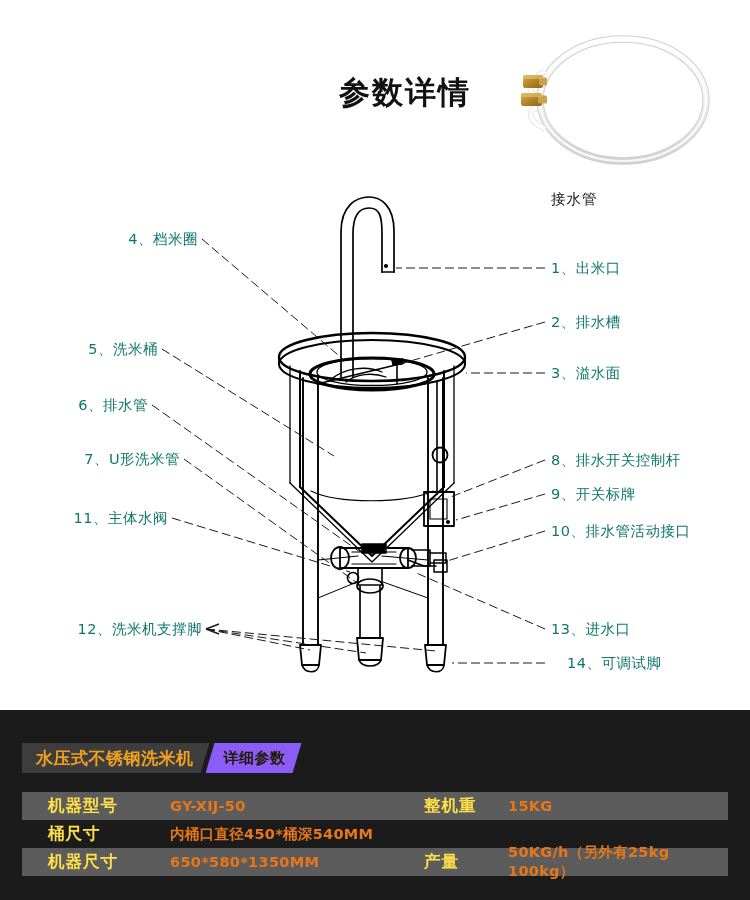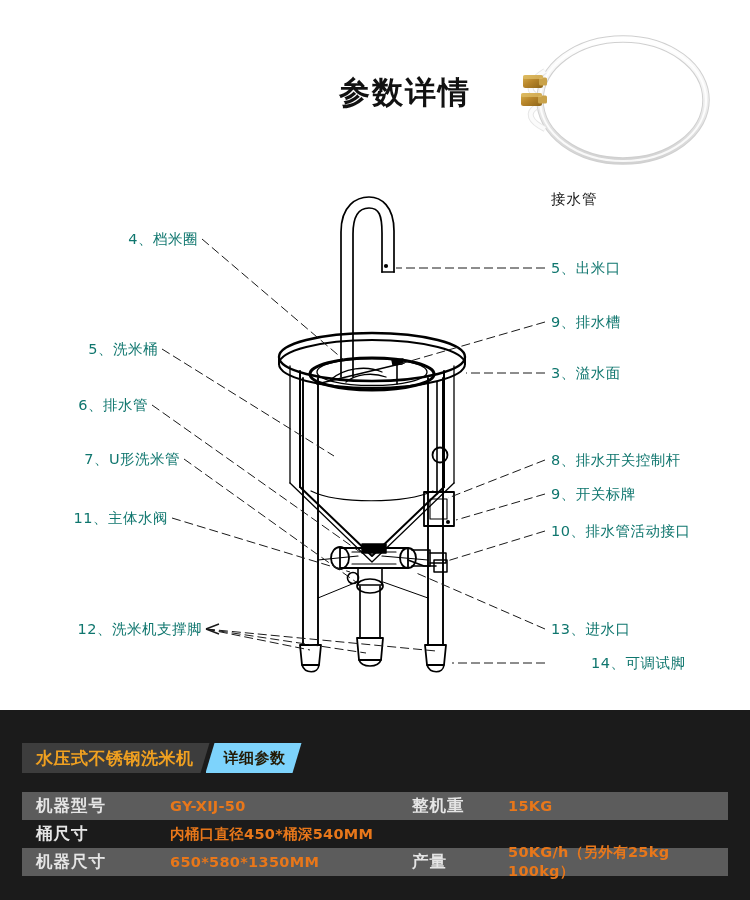--- a/index.html
+++ b/index.html
@@ -91,21 +91,21 @@
     color: #f0a020;
     font-size: 17px;
     font-weight: bold;
     padding: 0 16px 0 14px;
     display: flex;
     align-items: center;
     letter-spacing: 0.5px;
     clip-path: polygon(0 0, 100% 0, calc(100% - 9px) 100%, 0 100%);
   }
   .badge-b {
-    background: #7dd3fc;
+    background: #8b5cf6;
     color: #231a05;
     font-size: 15px;
     font-weight: bold;
     padding: 0 16px 0 18px;
     margin-left: -4px;
     display: flex;
     align-items: center;
     letter-spacing: 0.5px;
     clip-path: polygon(9px 0, 100% 0, calc(100% - 9px) 100%, 0 100%);
   }
@@ -118,25 +118,25 @@
   }
   .spec-row {
     display: flex;
     align-items: center;
     height: 28px;
     box-sizing: border-box;
   }
   .spec-row.shaded { background: #5c5c5c; }
   .spec-row.plain  { background: #1b1b1b; }
   .cell-label {
-    color: #e5e5e5;
+    color: #fde047;
     font-size: 16.5px;
     font-weight: bold;
     letter-spacing: 1px;
-    padding-left: 14px;
+    padding-left: 26px;
     box-sizing: border-box;
   }
   .cell-value {
     color: #e8771a;
     font-size: 14.5px;
     font-weight: bold;
     letter-spacing: 0.3px;
     box-sizing: border-box;
   }
   .col-l-label { width: 148px; }
@@ -275,28 +275,28 @@
         <path d="M152 405 L360 552"></path>
         <path d="M184 459 L356 582"></path>
         <path d="M172 518 L350 572"></path>
         <path d="M206 629 L310 650"></path>
         <path d="M206 629 L366 653"></path>
         <path d="M206 629 L436 651"></path>
       </g>
       <path d="M206 629 L219 624 M206 629 L219 634" fill="none" stroke="#1a1a1a" stroke-width="1.4"></path>
     </svg>
 
-    <div class="callout right" style="left:551px; top:261px;">5、出米口</div>
-    <div class="callout right" style="left:551px; top:315px;">9、排水槽</div>
+    <div class="callout right" style="left:551px; top:261px;">1、出米口</div>
+    <div class="callout right" style="left:551px; top:315px;">2、排水槽</div>
     <div class="callout right" style="left:551px; top:366px;">3、溢水面</div>
     <div class="callout right" style="left:551px; top:453px;">8、排水开关控制杆</div>
     <div class="callout right" style="left:551px; top:487px;">9、开关标牌</div>
     <div class="callout right" style="left:551px; top:524px;">10、排水管活动接口</div>
     <div class="callout right" style="left:551px; top:622px;">13、进水口</div>
-    <div class="callout right" style="left:591px; top:656px;">14、可调试脚</div>
+    <div class="callout right" style="left:567px; top:656px;">14、可调试脚</div>
 
     <div class="callout left" style="left:12px; width:186px; top:232px;">4、档米圈</div>
     <div class="callout left" style="left:12px; width:146px; top:342px;">5、洗米桶</div>
     <div class="callout left" style="left:12px; width:136px; top:398px;">6、排水管</div>
     <div class="callout left" style="left:12px; width:168px; top:452px;">7、U形洗米管</div>
     <div class="callout left" style="left:12px; width:156px; top:511px;">11、主体水阀</div>
     <div class="callout left" style="left:12px; width:190px; top:622px;">12、洗米机支撑脚</div>
 
   </div>
 

